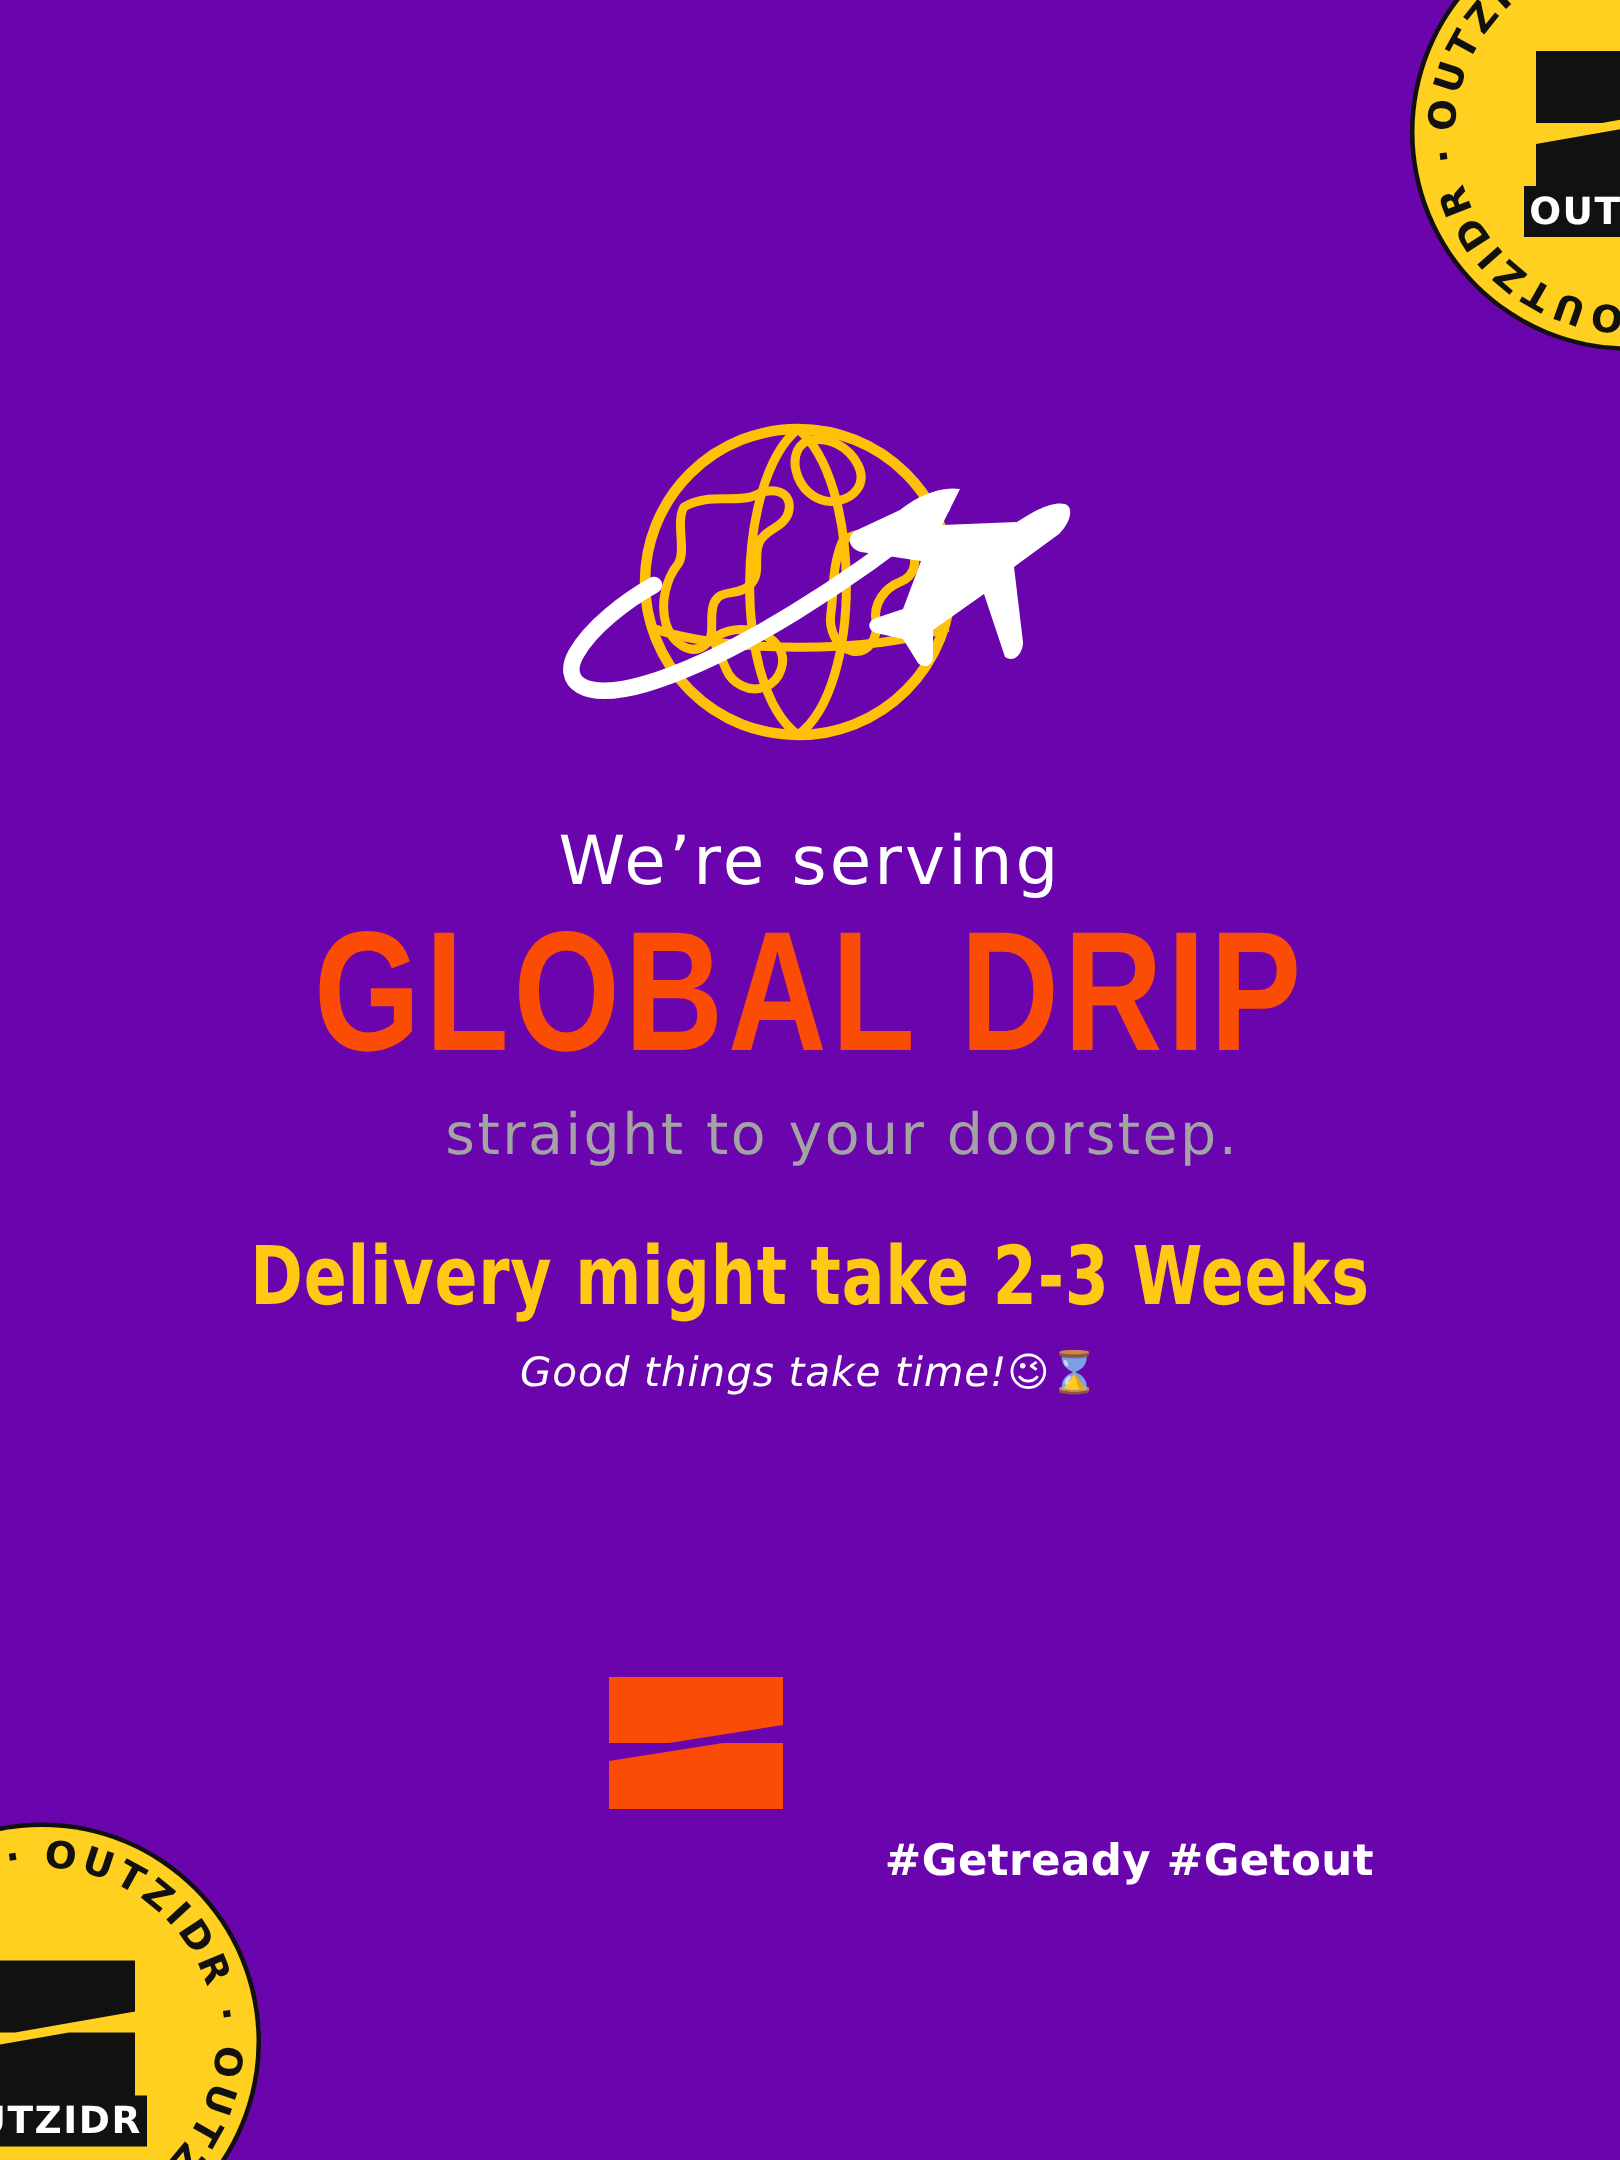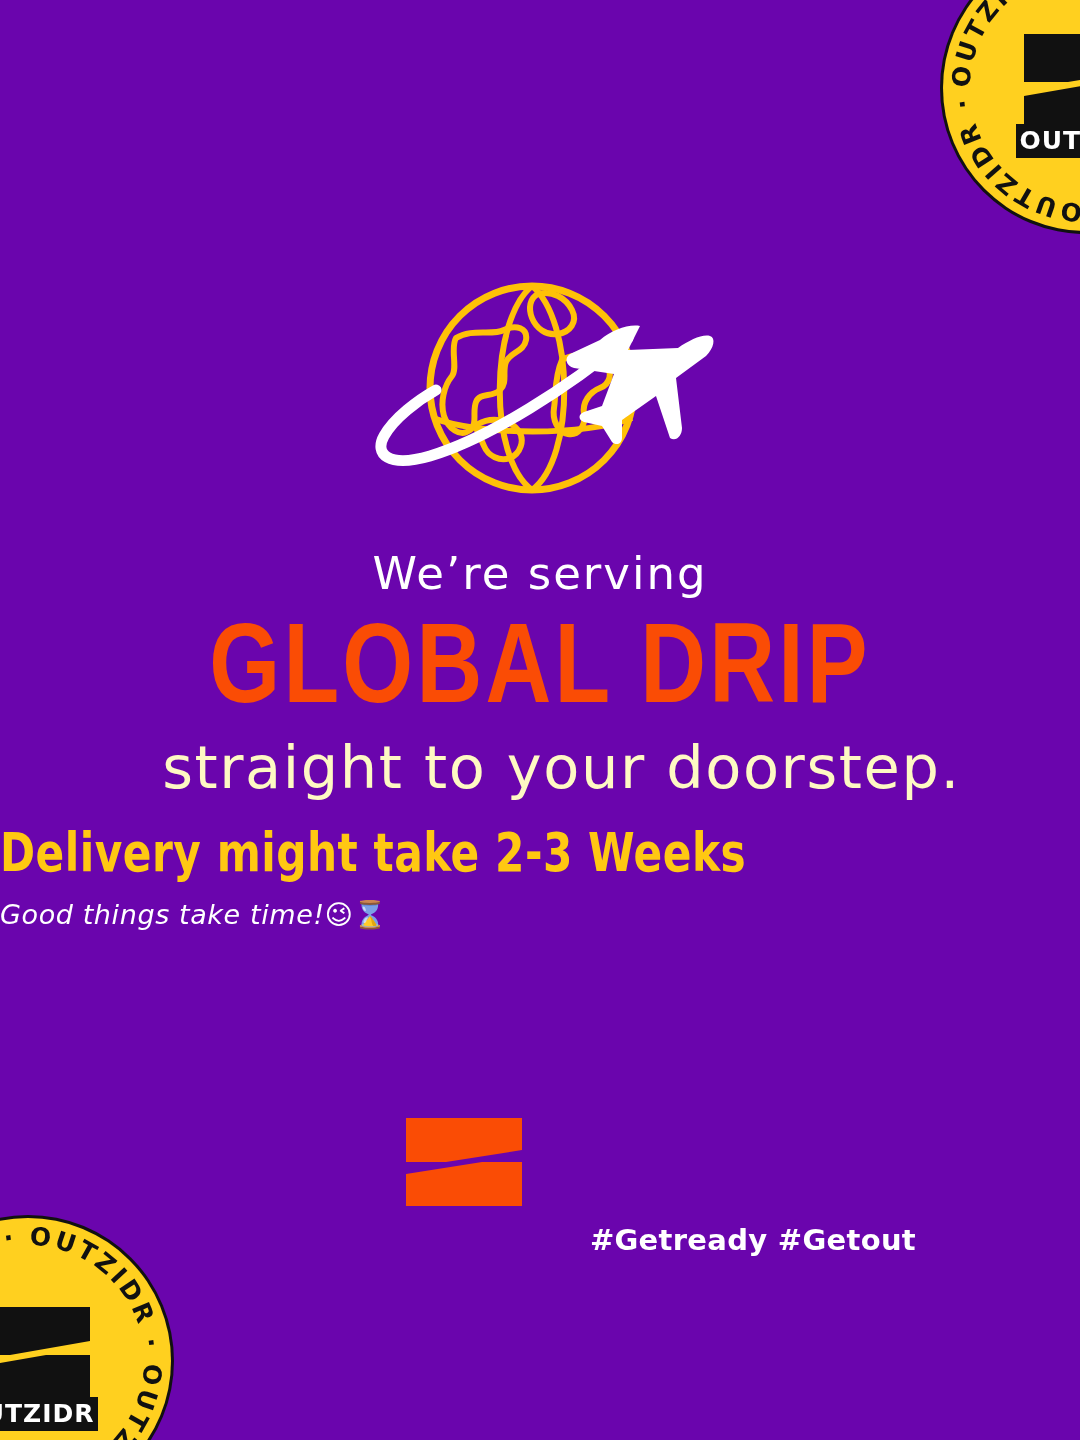--- a/index.html
+++ b/index.html
@@ -54,36 +54,37 @@
     font-size: 86px;
     font-weight: 700;
     letter-spacing: 3px;
     line-height: 1.0;
     margin: 22px 0 14px 0;
     font-family: "Liberation Sans Narrow", "Liberation Sans", sans-serif;
     transform: scaleX(1.06) scaleY(1.32);
     transform-origin: center center;
   }
   #headline-line3 {
-    color: #fef9c3;
-    font-size: 59px;
+    color: #a3a3a3;
+    font-size: 38px;
     font-weight: 400;
     letter-spacing: 1.6px;
     line-height: 1.05;
     margin: 32px 0 0 0;
     font-family: "DejaVu Sans", sans-serif;
     padding-left: 43px;
   }
 
   
   #delivery-block {
     position: absolute;
     left: 0;
     top: 820px;
     width: 1080px;
+    text-align: center;
   }
   #delivery-headline {
     color: #FFC812;
     font-size: 47px;
     font-weight: 700;
     letter-spacing: 0.5px;
     margin: 0;
     font-family: "DejaVu Sans Condensed", "Liberation Sans", sans-serif;
     transform: scaleY(1.15);
     transform-origin: center top;

